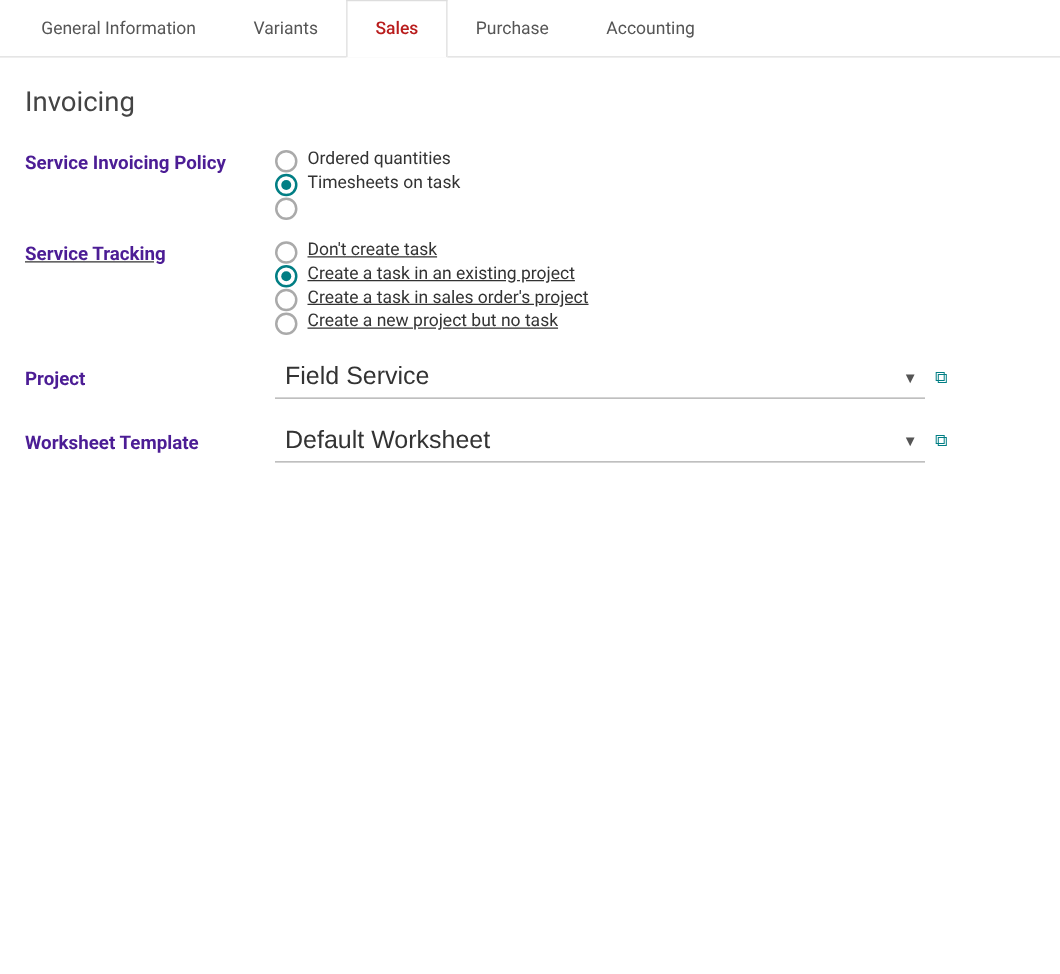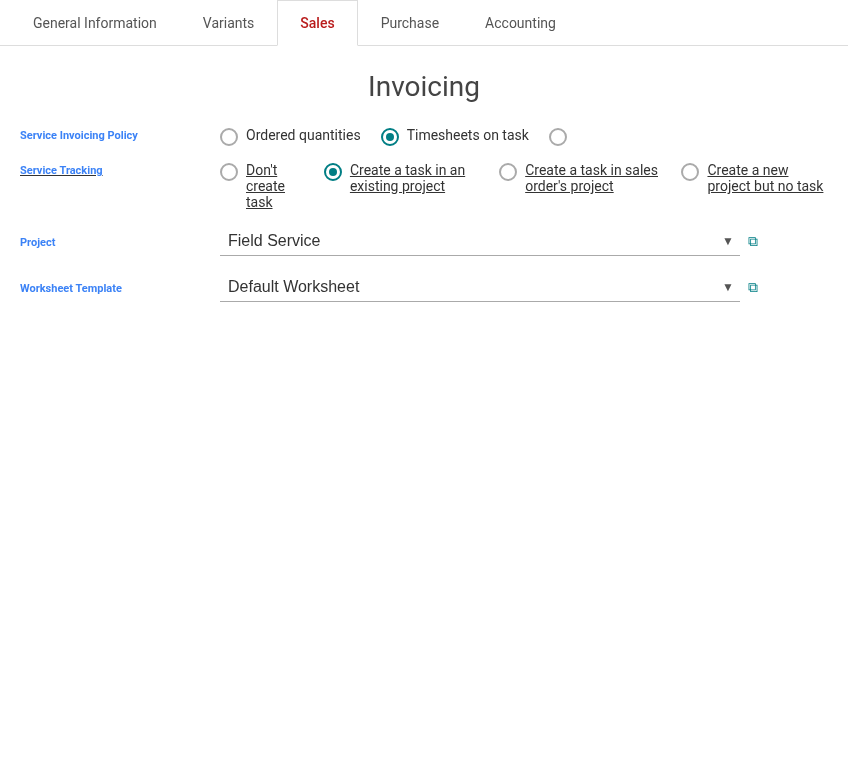--- a/index.html
+++ b/index.html
@@ -35,50 +35,49 @@
       background: #fff;
       font-weight: 500;
     }
 
     
     .content {
       padding: 24px 20px;
     }
 
     .section-title {
-      font-size: 28px;
+      font-size: 22px;
       font-weight: 400;
       color: #444;
       margin-bottom: 24px;
-      text-align: center;
     }
 
     .field-row {
       display: flex;
       margin-bottom: 16px;
       align-items: flex-start;
     }
 
     .field-label {
       width: 200px;
       font-weight: 700;
-      color: #3b82f6;
+      color: #4c1d95;
       padding-top: 2px;
       flex-shrink: 0;
-      font-size: 11px;
+      font-size: 15px;
     }
 
     .field-control {
       flex: 1;
     }
 
     .radio-group {
       display: flex;
-      flex-direction: row;
-      gap: 20px;
+      flex-direction: column;
+      gap: 0;
     }
 
     .radio-option {
       display: flex;
       align-items: flex-start;
       gap: 8px;
       cursor: pointer;
     }
 
     .radio-option input[type="radio"] {
@@ -123,21 +122,21 @@
       flex: 1;
       max-width: 520px;
     }
 
     .select-wrapper select {
       width: 100%;
       padding: 6px 30px 6px 8px;
       border: none;
       border-bottom: 1px solid #aaa;
       border-radius: 0;
-      font-size: 16px;
+      font-size: 20px;
       color: #333;
       appearance: none;
       -webkit-appearance: none;
       background: transparent;
       cursor: pointer;
       outline: none;
     }
 
     .select-arrow {
       position: absolute;

